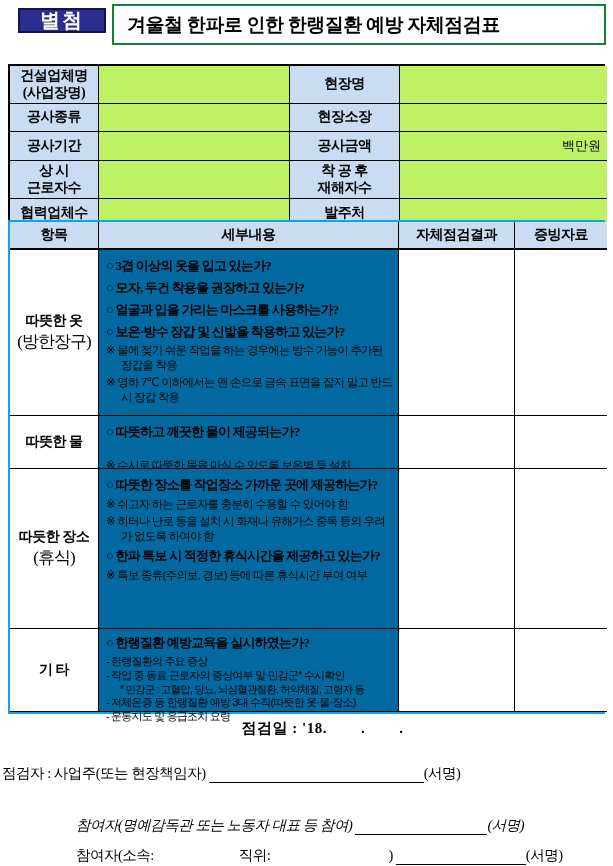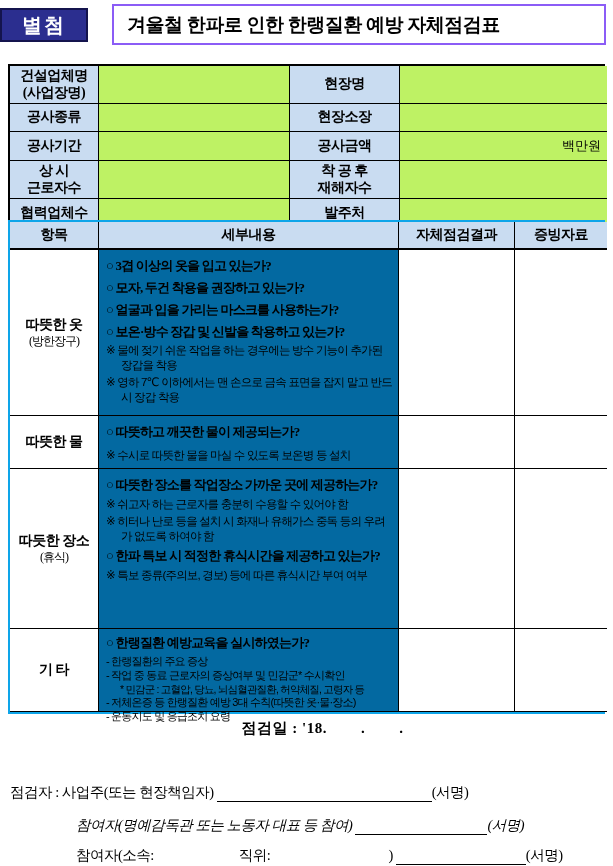--- a/index.html
+++ b/index.html
@@ -1,24 +1,24 @@
 <!DOCTYPE html>
 <html><head>
 <meta charset="utf-8">
 <style>
   * { margin:0; padding:0; box-sizing:border-box; }
   html,body { width:613px; height:866px; background:#ffffff; overflow:hidden; }
   body { position:relative; font-family:"Liberation Serif","DejaVu Serif",serif; color:#000; }
 
   
-  .badge { position:absolute; left:0; top:8px; width:88px; height:34px;
+  .badge { position:absolute; left:18px; top:8px; width:88px; height:25px;
            background:#2b2e8f; border:2px solid #14144d; color:#fff; font-weight:bold;
            font-size:20px; display:flex; align-items:center; justify-content:center; letter-spacing:2px; }
   .title-box { position:absolute; left:112px; top:4px; width:494px; height:41px;
-           border:2px solid #8b5cf6; display:flex; align-items:center; padding-left:13px;
+           border:2px solid #15803d; display:flex; align-items:center; padding-left:13px;
            font-size:19px; font-weight:bold; letter-spacing:-0.5px; }
 
   
   .info-grid { position:absolute; left:8px; top:64px; width:597px; display:grid;
            grid-template-columns:89px 191px 110px 207px;
            grid-template-rows:38px 28px 29px 38px 29px;
            border:2px solid #000; border-bottom:none; }
   .cell { border-right:1px solid #000; border-bottom:1px solid #000;
            display:flex; align-items:center; justify-content:center; }
   .info-grid .cell:nth-child(4n) { border-right:none; }
@@ -30,37 +30,37 @@
   
   .check-grid { position:absolute; left:8px; top:220px; width:597px; display:grid;
            grid-template-columns:89px 300px 116px 92px;
            grid-template-rows:28px 166px 53px 160px 83px;
            border:2px solid #0ea5e9; }
   .check-grid .cell:nth-child(4n) { border-right:none; }
   .check-grid .hdr { background:#c9dcf1; font-weight:bold; font-size:14px;
            border-bottom:2px solid #000; letter-spacing:-0.5px; }
   .rowlbl { flex-direction:column; background:#fff; font-size:14px; line-height:1.3; }
   .rowlbl .main { font-weight:bold; letter-spacing:-0.5px; }
-  .rowlbl .sub { font-size:12px; letter-spacing:-1px;font-family:Liberation Serif, serif; }
+  .rowlbl .sub { font-size:17px; letter-spacing:-1px;font-family:Liberation Serif, serif; }
   .detail { display:block; background:#0369a1; padding:4px 5px 2px 7px; }
   .q   { font-weight:bold; font-size:13px; line-height:1.45; margin:3px 0 2px 0;
          padding-left:17px; text-indent:-17px; letter-spacing:-0.8px; }
   .note{ font-family:"Liberation Sans","DejaVu Sans",sans-serif; font-size:11.5px;
          line-height:1.3; margin:2px 0; padding-left:15px; text-indent:-15px; letter-spacing:-0.8px; }
   .dash{ font-family:"Liberation Sans","DejaVu Sans",sans-serif; font-size:11px;
          line-height:1.18; margin:1px 0; padding-left:10px; text-indent:-10px; letter-spacing:-0.8px; }
   .subnote{ font-family:"Liberation Sans","DejaVu Sans",sans-serif; font-size:10.5px;
          line-height:1.18; margin:0 0 1px 14px; letter-spacing:-0.8px; }
   .empty { background:#fff; }
 
   
   .checkdate { position:absolute; left:16px; top:719px; width:613px; text-align:center;
          font-size:15px; font-weight:bold; white-space:pre; letter-spacing:0.5px; }
   .signline { position:absolute; font-size:14.5px; letter-spacing:-0.5px; white-space:nowrap; }
-  .sl1 { left:2px;  top:783px;margin-left:8px; }
+  .sl1 { left:2px;  top:764px; }
   .sl2 { left:76px; top:816px;font-style:italic; }
   .sl3 { left:76px; top:846px; }
   .blank { display:inline-block; border-bottom:1.5px solid #000; height:15px; vertical-align:bottom; }
   .gap  { display:inline-block; }
 </style>
 </head>
 <body>
 
 <div class="badge">별첨</div>
 <div class="title-box">겨울철 한파로 인한 한랭질환 예방 자체점검표</div>
@@ -114,21 +114,21 @@
     <div class="note">※ 영하 7℃ 이하에서는 맨 손으로 금속 표면을 잡지 말고 반드시 장갑 착용</div>
   </div>
   <div class="cell empty"></div>
   <div class="cell empty"></div>
 
   <div class="cell rowlbl">
     <span class="main">따뜻한 물</span>
   </div>
   <div class="cell detail">
     <div class="q">○ 따뜻하고 깨끗한 물이 제공되는가?</div>
-    <div class="note" style="margin-top:6px;">※ 수시로 따뜻한 물을 마실 수 있도록 보온병 등 설치</div>
+    <div class="note" style="margin-top:16px;">※ 수시로 따뜻한 물을 마실 수 있도록 보온병 등 설치</div>
   </div>
   <div class="cell empty"></div>
   <div class="cell empty"></div>
 
   <div class="cell rowlbl">
     <span class="main">따듯한 장소</span>
     <span class="sub">(휴식)</span>
   </div>
   <div class="cell detail">
     <div class="q">○ 따뜻한 장소를 작업장소 가까운 곳에 제공하는가?</div>

